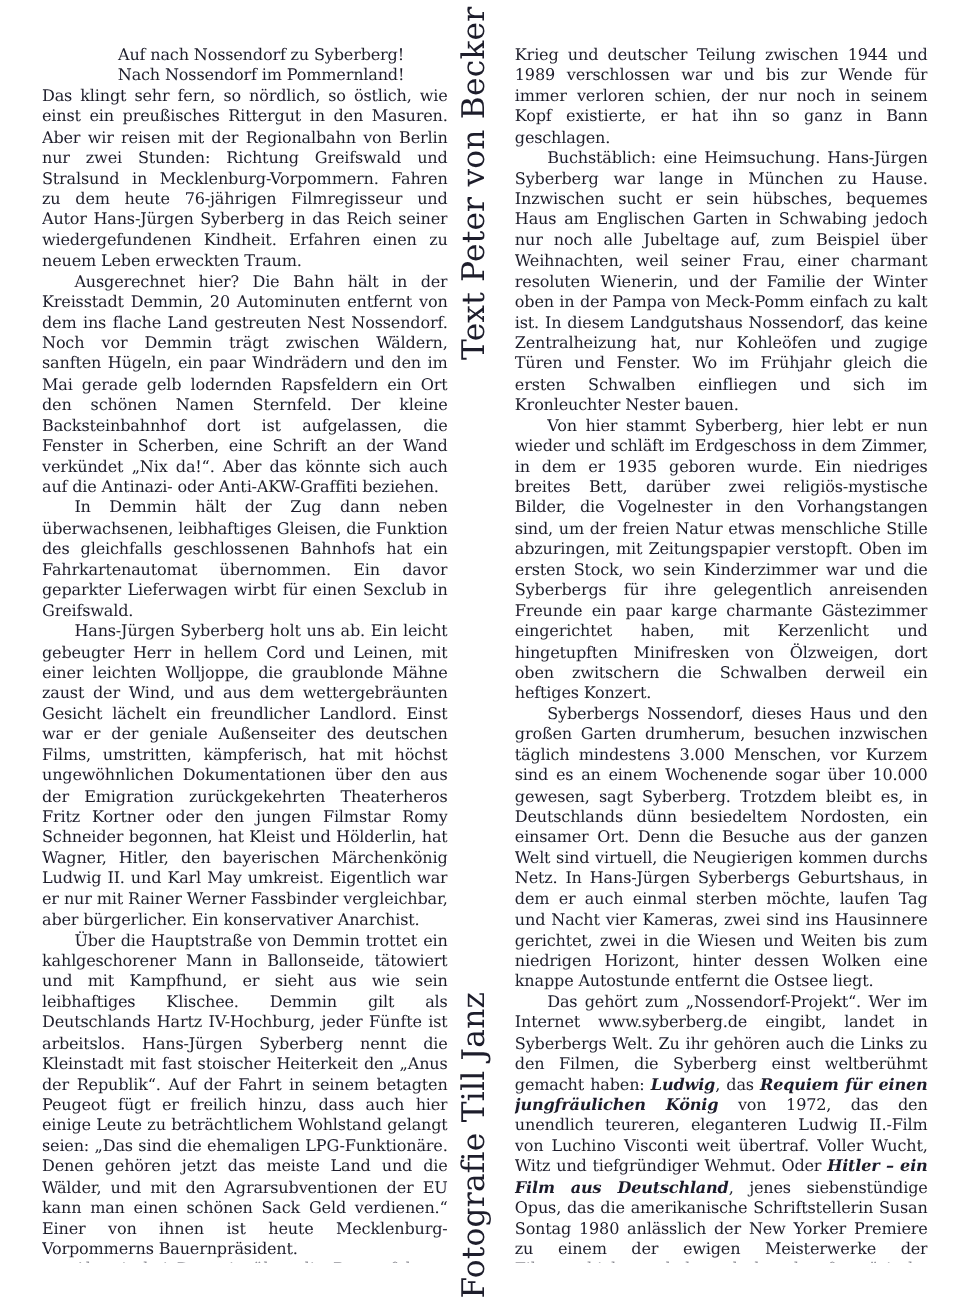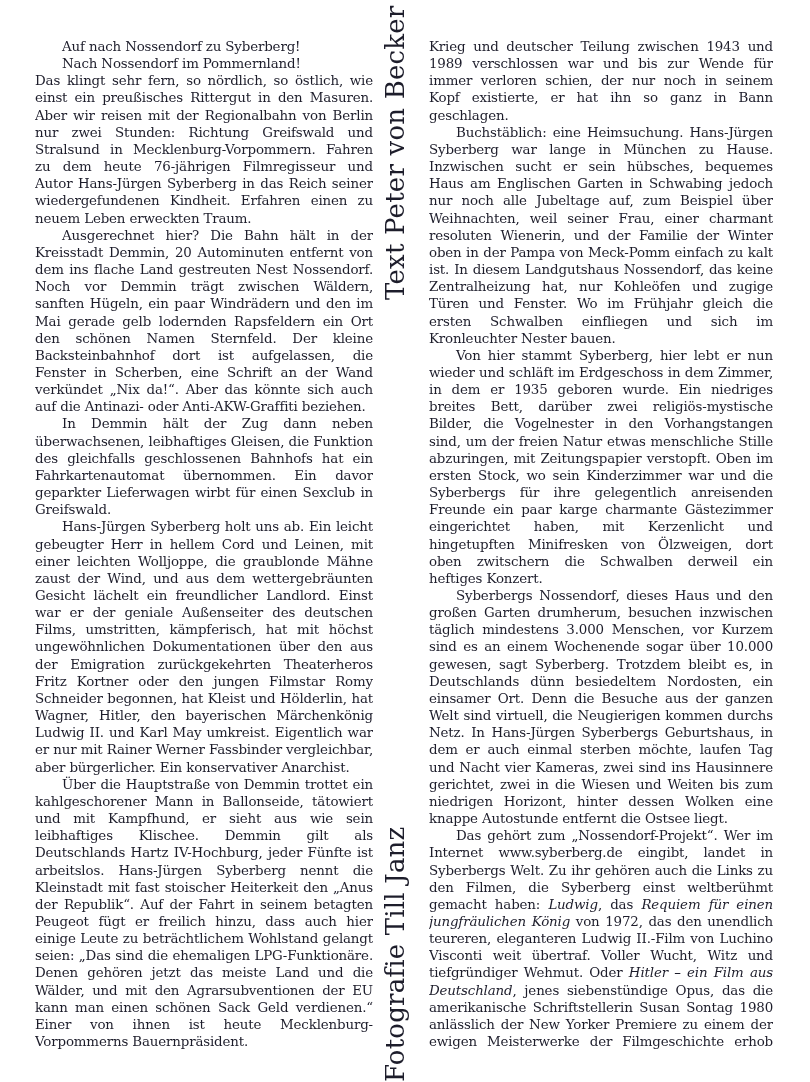--- a/index.html
+++ b/index.html
@@ -24,24 +24,24 @@
     text-align: justify;
     font-size: 13.4px;
     line-height: 17.15px;
     letter-spacing: -0.15px;
     -webkit-hyphens: auto;
     hyphens: auto;
   }
   .col-left  { left: 35px;  width: 338px; }
   .col-right { left: 429px; width: 344px; }
   .col p { margin: 0; padding: 0; }
-  .lead-line { text-indent: 27px; text-align: left; }
+  .lead-line { text-indent: 27px; text-align: center; }
   .indent { text-indent: 27px; }
   .noindent { text-indent: 0; }
-  .it { font-style: italic; }
+  .it { font-style: italic; font-weight: bold; }
   .vertical-credit {
     position: absolute;
     writing-mode: vertical-rl;
     transform: rotate(180deg);
     white-space: nowrap;
     font-size: 26px;
     letter-spacing: 0.2px;
     color: #1d1d2b;
     overflow: visible;
   }
@@ -72,21 +72,21 @@
     <p class="indent">Hans-Jürgen Syberberg holt uns ab. Ein leicht gebeugter Herr in hellem Cord und Leinen, mit einer leichten Wolljoppe, die graublonde Mähne zaust der Wind, und aus dem wettergebräunten Gesicht lächelt ein freundlicher Landlord. Einst war er der geniale Außenseiter des deutschen Films, umstritten, kämpferisch, hat mit höchst ungewöhnlichen Dokumentationen über den aus der Emigration zurückgekehrten Theaterheros Fritz Kortner oder den jungen Filmstar Romy Schneider begonnen, hat Kleist und Hölderlin, hat Wagner, Hitler, den bayerischen Märchenkönig Ludwig II. und Karl May umkreist. Eigentlich war er nur mit Rainer Werner Fassbinder vergleichbar, aber bürgerlicher. Ein konservativer Anarchist.</p>
     <p class="indent">Über die Hauptstraße von Demmin trottet ein kahlgeschorener Mann in Ballonseide, tätowiert und mit Kampfhund, er sieht aus wie sein leibhaftiges Klischee. Demmin gilt als Deutschlands Hartz IV-Hochburg, jeder Fünfte ist arbeitslos. Hans-Jürgen Syberberg nennt die Kleinstadt mit fast stoischer Heiterkeit den „Anus der Republik“. Auf der Fahrt in seinem betagten Peugeot fügt er freilich hinzu, dass auch hier einige Leute zu beträchtlichem Wohlstand gelangt seien: „Das sind die ehemaligen LPG-Funktionäre. Denen gehören jetzt das meiste Land und die Wälder, und mit den Agrarsubventionen der EU kann man einen schönen Sack Geld verdienen.“ Einer von ihnen ist heute Mecklenburg-Vorpommerns Bauernpräsident.</p>
     <p class="indent">Als wir bei Demmin über die Peene fahren, erzählt Syberberg, dass er erst kürzlich hinter der Flussbrücke kehrtgemacht habe und diesem Bauernpräsidenten sehr schnell hinterhergefahren sei. Die Geschichte dazu erzählen wir später noch, denn sie hat damit zu tun, dass Syberbergs zäher Kampf um sein Gut Nossendorf keineswegs zu Ende ist. Dieser Ort, der ihm nach Weltkrieg, Kaltem</p>
   </div>
 
   <div class="vertical-credit credit-author">Text Peter von Becker</div>
 
   <div class="vertical-credit credit-photo">Fotografie Till Janz</div>
 
   <div class="col col-right">
-    <p class="noindent">Krieg und deutscher Teilung zwischen 1943 und 1989 verschlossen war und bis zur Wende für immer verloren schien, der nur noch in seinem Kopf existierte, er hat ihn so ganz in Bann geschlagen.</p>
+    <p class="noindent">Krieg und deutscher Teilung zwischen 1944 und 1989 verschlossen war und bis zur Wende für immer verloren schien, der nur noch in seinem Kopf existierte, er hat ihn so ganz in Bann geschlagen.</p>
     <p class="indent">Buchstäblich: eine Heimsuchung. Hans-Jürgen Syberberg war lange in München zu Hause. Inzwischen sucht er sein hübsches, bequemes Haus am Englischen Garten in Schwabing jedoch nur noch alle Jubeltage auf, zum Beispiel über Weihnachten, weil seiner Frau, einer charmant resoluten Wienerin, und der Familie der Winter oben in der Pampa von Meck-Pomm einfach zu kalt ist. In diesem Landgutshaus Nossendorf, das keine Zentralheizung hat, nur Kohleöfen und zugige Türen und Fenster. Wo im Frühjahr gleich die ersten Schwalben einfliegen und sich im Kronleuchter Nester bauen.</p>
     <p class="indent">Von hier stammt Syberberg, hier lebt er nun wieder und schläft im Erdgeschoss in dem Zimmer, in dem er 1935 geboren wurde. Ein niedriges breites Bett, darüber zwei religiös-mystische Bilder, die Vogelnester in den Vorhangstangen sind, um der freien Natur etwas menschliche Stille abzuringen, mit Zeitungspapier verstopft. Oben im ersten Stock, wo sein Kinderzimmer war und die Syberbergs für ihre gelegentlich anreisenden Freunde ein paar karge charmante Gästezimmer eingerichtet haben, mit Kerzenlicht und hingetupften Minifresken von Ölzweigen, dort oben zwitschern die Schwalben derweil ein heftiges Konzert.</p>
     <p class="indent">Syberbergs Nossendorf, dieses Haus und den großen Garten drumherum, besuchen inzwischen täglich mindestens 3.000 Menschen, vor Kurzem sind es an einem Wochenende sogar über 10.000 gewesen, sagt Syberberg. Trotzdem bleibt es, in Deutschlands dünn besiedeltem Nordosten, ein einsamer Ort. Denn die Besuche aus der ganzen Welt sind virtuell, die Neugierigen kommen durchs Netz. In Hans-Jürgen Syberbergs Geburtshaus, in dem er auch einmal sterben möchte, laufen Tag und Nacht vier Kameras, zwei sind ins Hausinnere gerichtet, zwei in die Wiesen und Weiten bis zum niedrigen Horizont, hinter dessen Wolken eine knappe Autostunde entfernt die Ostsee liegt.</p>
     <p class="indent">
       <span>Das gehört zum „Nossendorf-Projekt“. Wer im Internet www.syberberg.de eingibt, landet in Syberbergs Welt. Zu ihr gehören auch die Links zu den Filmen, die Syberberg einst weltberühmt gemacht haben: </span><span class="it">Ludwig</span><span>, das </span><span class="it">Requiem für einen jungfräulichen König</span><span> von 1972, das den unendlich teureren, eleganteren Ludwig II.-Film von Luchino Visconti weit übertraf. Voller Wucht, Witz und tiefgründiger Wehmut. Oder </span><span class="it">Hitler – ein Film aus Deutschland</span><span>, jenes siebenstündige Opus, das die amerikanische Schriftstellerin Susan Sontag 1980 anlässlich der New Yorker Premiere zu einem der ewigen Meisterwerke der Filmgeschichte erhob und das der französische Filmtheoretiker Jean-Pierre Faye in der Zeitung </span>
     </p>
   </div>
 
 </div>
 

